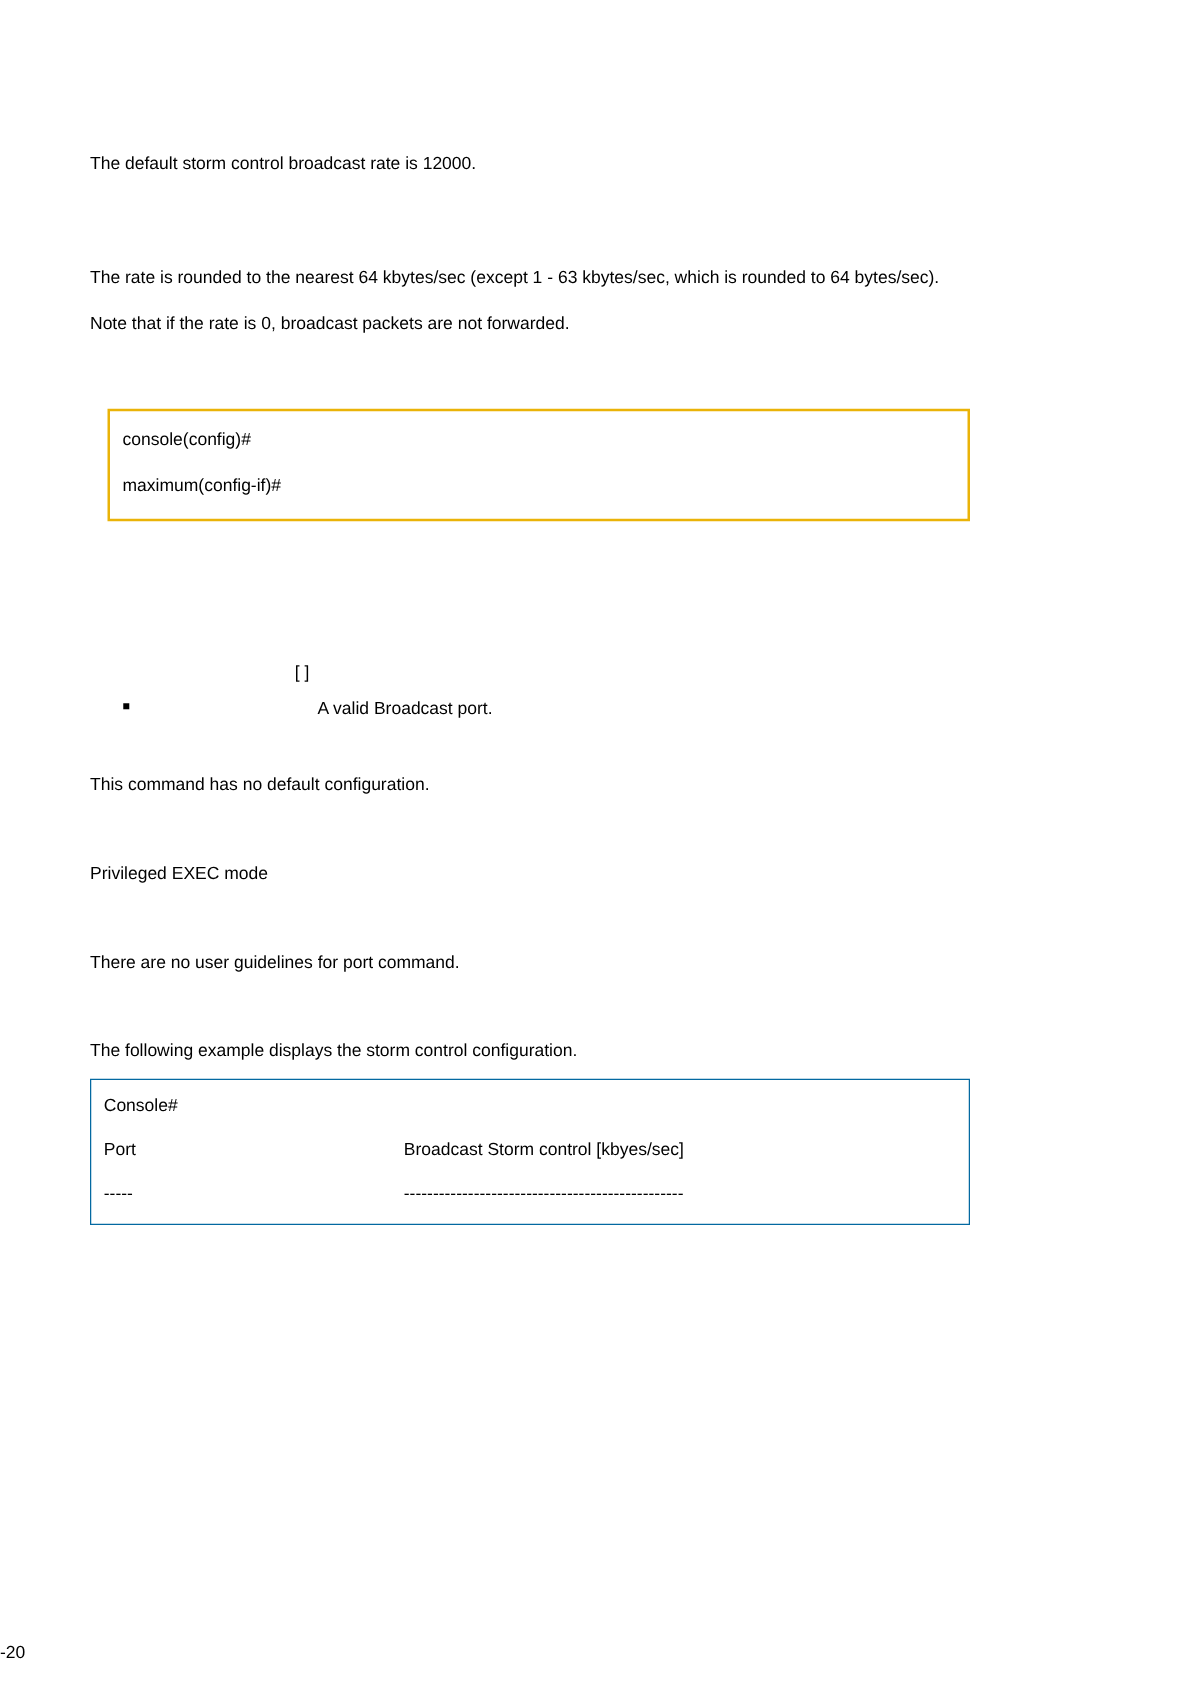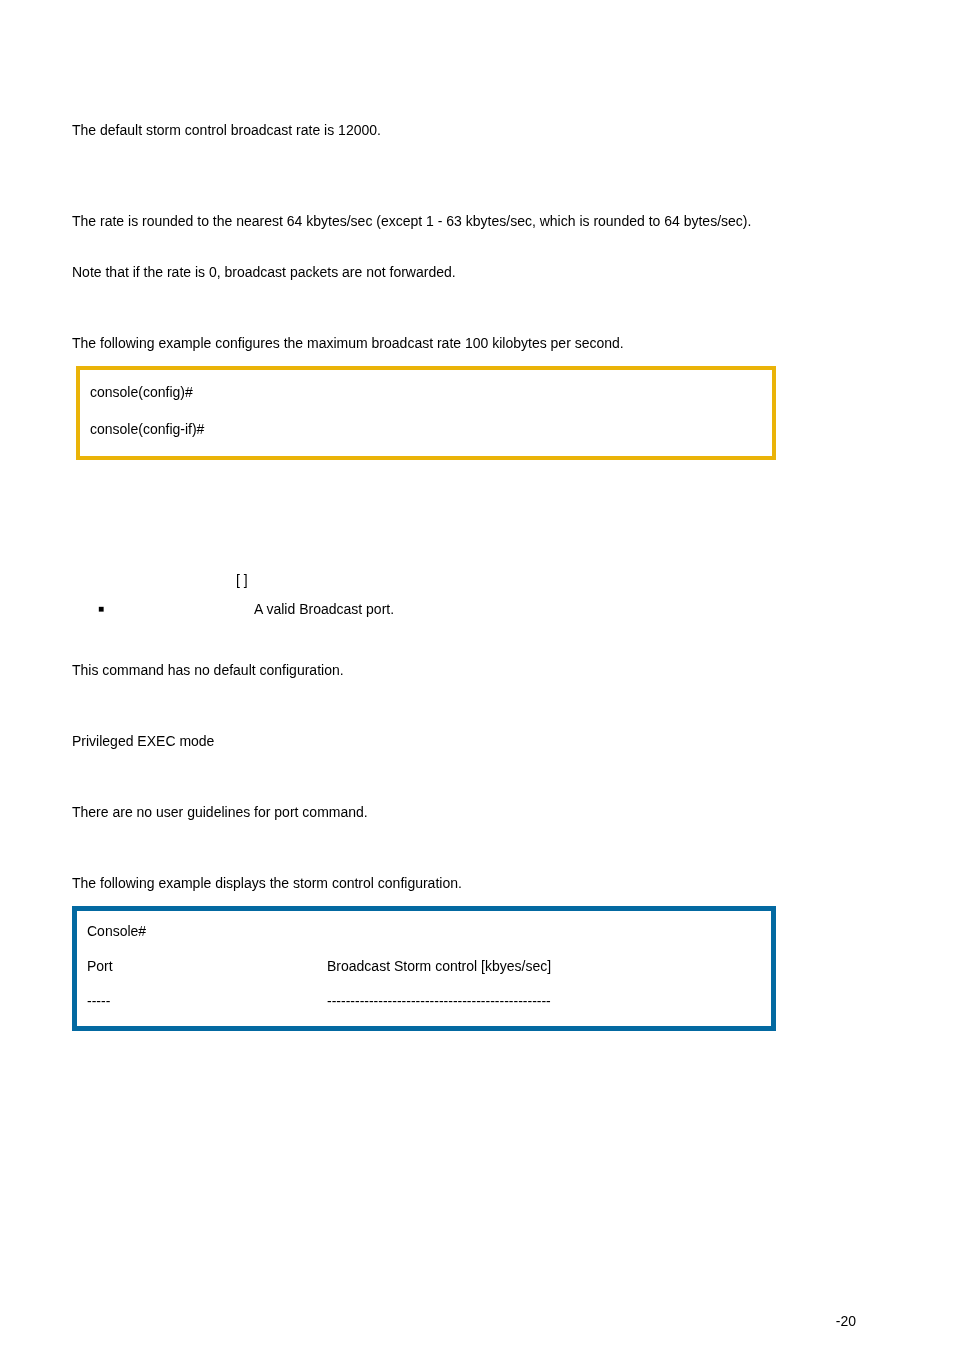--- a/index.html
+++ b/index.html
@@ -21,23 +21,23 @@
   .para {
     margin: 0 0 30px 0;
   }
   .para-tight {
     margin: 0 0 12px 0;
   }
   .section-gap {
     height: 20px;
   }
   .code-box {
-    border: 4px solid #eab308;
+    border: 2px solid #eab308;
     padding: 12px 10px 16px 10px;
-    margin: 8px 0 40px 4px;
+    margin: 8px 0 40px 14px;
   }
   .code-line {
     margin: 0 0 16px 0;
   }
   .code-line:last-child { margin-bottom: 0; }
   .syntax-line {
     margin: 0 0 8px 120px;
     font-family: Arial, Helvetica, sans-serif;
   }
   .bullet-row {
@@ -46,69 +46,68 @@
     margin: 0 0 20px 26px;
   }
   .bullet-dot {
     width: 6px;
     display: inline-block;
     margin-right: 150px;
     font-size: 10px;
     line-height: 20px;
   }
   .example-box {
-    border: 5px solid #0369a1;
+    border: 1px solid #0369a1;
     padding: 10px 10px 14px 10px;
     margin-top: 6px;
   }
   .ex-row {
     display: flex;
     margin: 0 0 14px 0;
   }
   .ex-row:last-child { margin-bottom: 0; }
   .ex-col1 {
     width: 240px;
     flex: 0 0 240px;
   }
   .ex-col2 {
     flex: 1;
   }
   .page-number {
     position: absolute;
     bottom: 18px;
     left: 0;
     width: 100%;
-    text-align: right;
+    text-align: left;
     font-size: 14px;
   }
 </style>
 </head>
 <body>
 
 <div class="page">
 
   <p class="para">The default storm control broadcast rate is 12000.</p>
 
   <div class="section-gap"></div>
 
 
   <div class="section-gap"></div>
 
 
-  <p class="para" style="margin-bottom:30px;">The rate is rounded to the nearest 64 kbytes/sec (except 1 - 63 kbytes/sec, which is rounded to 64 bytes/sec).</p>
+  <p class="para" style="margin-bottom:16px;">The rate is rounded to the nearest 64 kbytes/sec (except 1 - 63 kbytes/sec, which is rounded to 64 bytes/sec).</p>
 
   <p class="para">Note that if the rate is 0, broadcast packets are not forwarded.</p>
 
   <div class="section-gap"></div>
 
-  <p class="para-tight">The following example configures the maximum broadcast rate 100 kilobytes per second.</p>
 
   <div class="code-box">
     <p class="code-line">console(config)#</p>
-    <p class="code-line">console(config-if)#</p>
+    <p class="code-line">maximum(config-if)#</p>
   </div>
 
   <div style="height:50px;"></div>
 
 
   <div class="section-gap"></div>
 
   <p class="syntax-line">
     <span style="display:inline-block; width:40px;"></span>
     <span>[                        ]</span>

